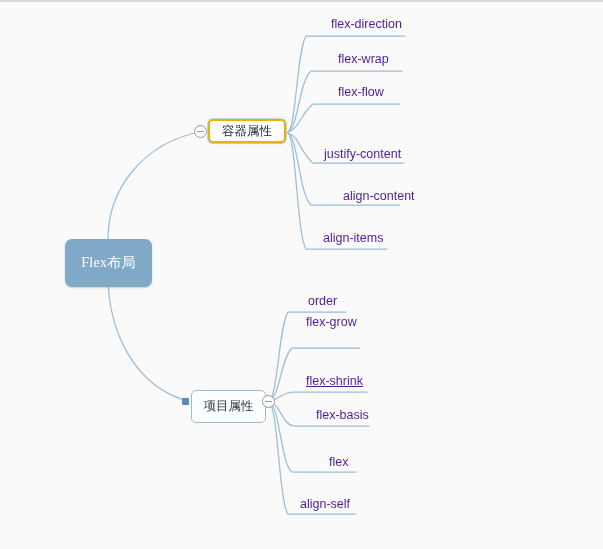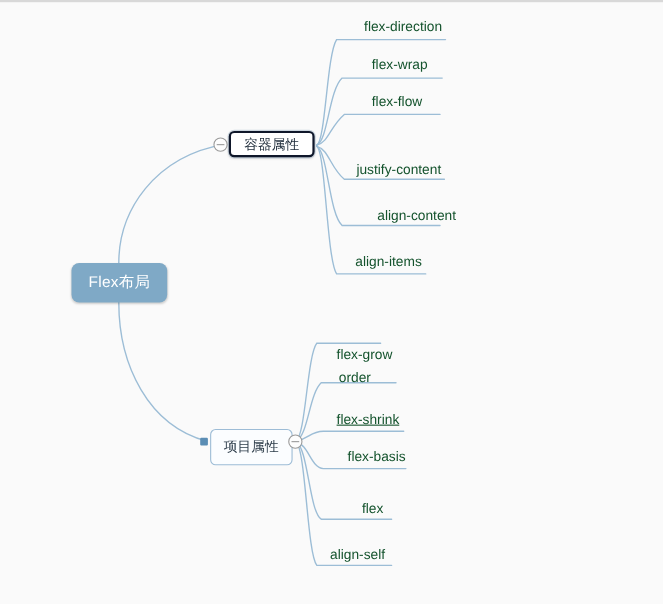--- a/index.html
+++ b/index.html
@@ -25,44 +25,45 @@
     height: 549px;
     pointer-events: none;
   }
 
   
   .node-root {
     position: absolute;
     left: 65px;
     top: 237px;
     width: 87px;
-    height: 36px;
+    height: 48px;
     background: #7fa9c6;
     border-radius: 7px;
     box-shadow: 0 1px 2px rgba(0,0,0,0.18);
     display: flex;
     align-items: center;
     justify-content: center;
+    font-family: Liberation Serif, serif;
   }
   .node-root span {
     color: #ffffff;
     font-size: 14px;
     letter-spacing: 0.3px;
     white-space: nowrap;
   }
 
   
   .node-l1-a {
     position: absolute;
     left: 208px;
     top: 117px;
     width: 78px;
     height: 24px;
     background: #ffffff;
-    border: 2px solid #0f172a;
+    border: 2px solid #eab308;
     border-radius: 5px;
     box-shadow: 0 0 0 1px rgba(120,150,175,0.35), 0 1px 2px rgba(0,0,0,0.10);
     display: flex;
     align-items: center;
     justify-content: center;
     box-sizing: border-box;
   }
   .node-l1-a span {
     color: #1c2a38;
     font-size: 12.5px;
@@ -86,21 +87,21 @@
   }
   .node-l1-b span {
     color: #2d3c4a;
     font-size: 12.5px;
     white-space: nowrap;
   }
 
   
   .leaf {
     position: absolute;
-    color: #14532d;
+    color: #4c1d95;
     font-size: 12.5px;
     white-space: nowrap;
     line-height: 14px;
   }
 
   
   .handle-ring {
     position: absolute;
     width: 13px;
     height: 13px;
@@ -170,20 +171,20 @@
   </div>
   <div class="handle-ring" style="left:262px; top:393px;"></div>
 
   <div class="leaf" style="left:331px; top:15px;">flex-direction</div>
   <div class="leaf" style="left:338px; top:50px;">flex-wrap</div>
   <div class="leaf" style="left:338px; top:83px;">flex-flow</div>
   <div class="leaf" style="left:324px; top:145px;">justify-content</div>
   <div class="leaf" style="left:325px; top:187px;margin-left:18px;">align-content</div>
   <div class="leaf" style="left:323px; top:229px;">align-items</div>
 
-  <div class="leaf" style="left:308px; top:292px;margin-top:42px;">order</div>
+  <div class="leaf" style="left:308px; top:292px;">order</div>
   <div class="leaf" style="left:306px; top:313px;">flex-grow</div>
   <div class="leaf" style="left:306px; top:372px;text-decoration:underline;">flex-shrink</div>
   <div class="leaf" style="left:316px; top:406px;">flex-basis</div>
   <div class="leaf" style="left:329px; top:453px;">flex</div>
   <div class="leaf" style="left:300px; top:495px;">align-self</div>
 
 </div>
 
 </body></html>

